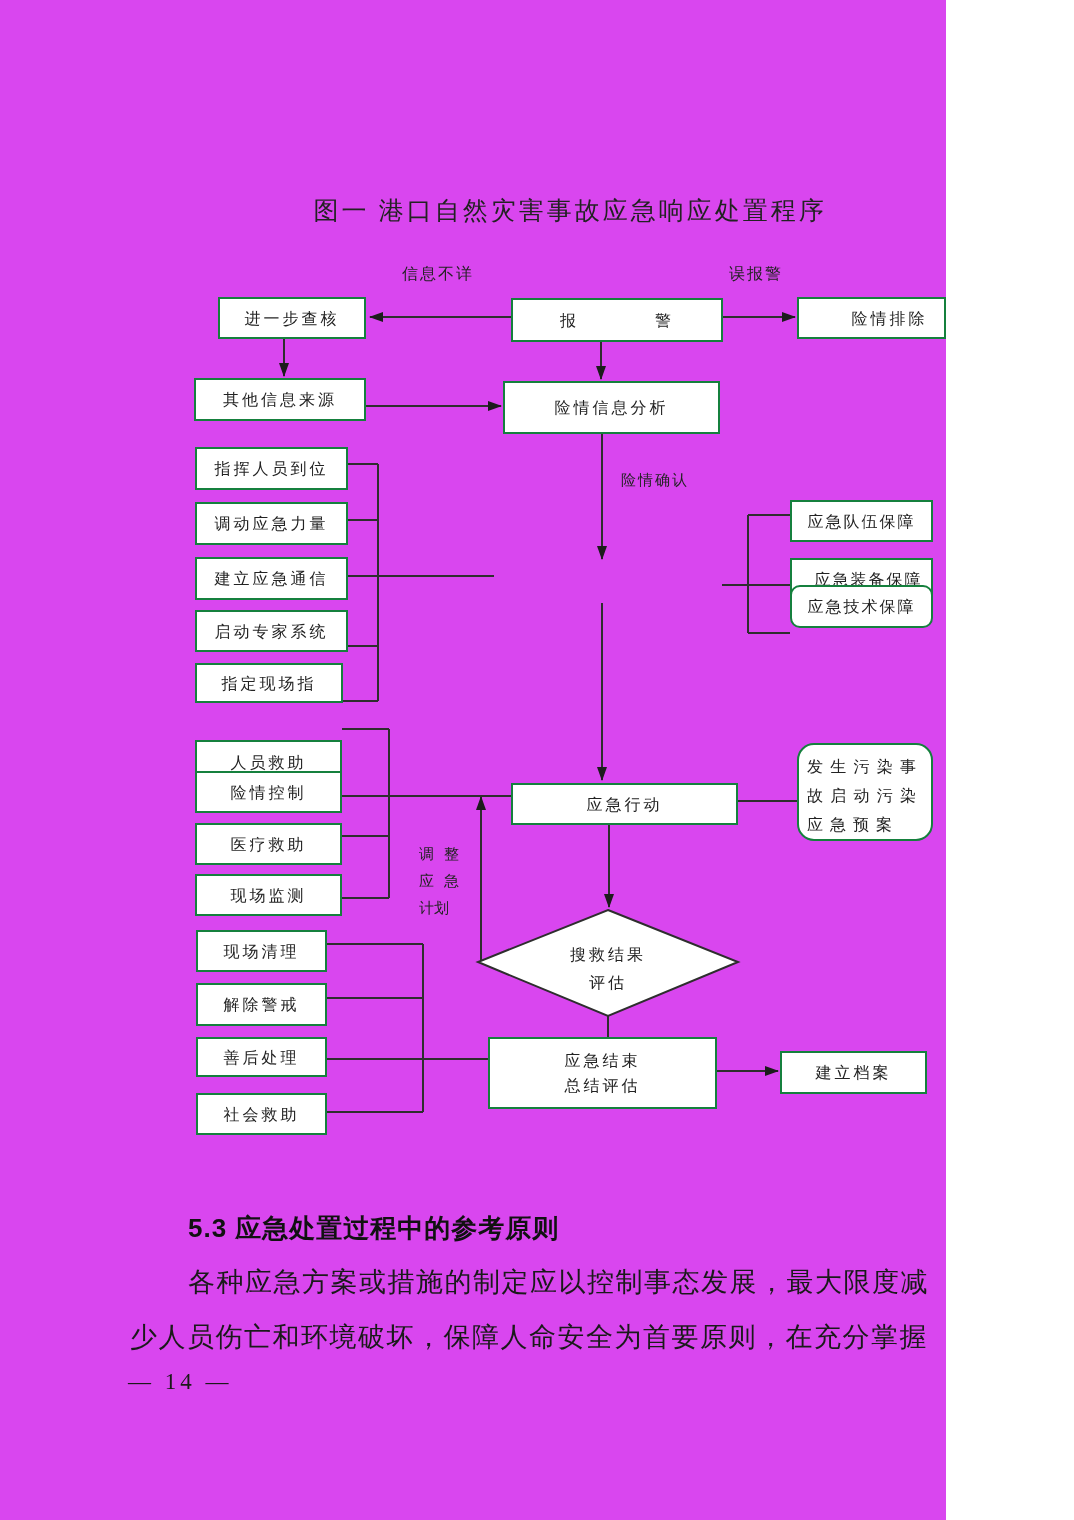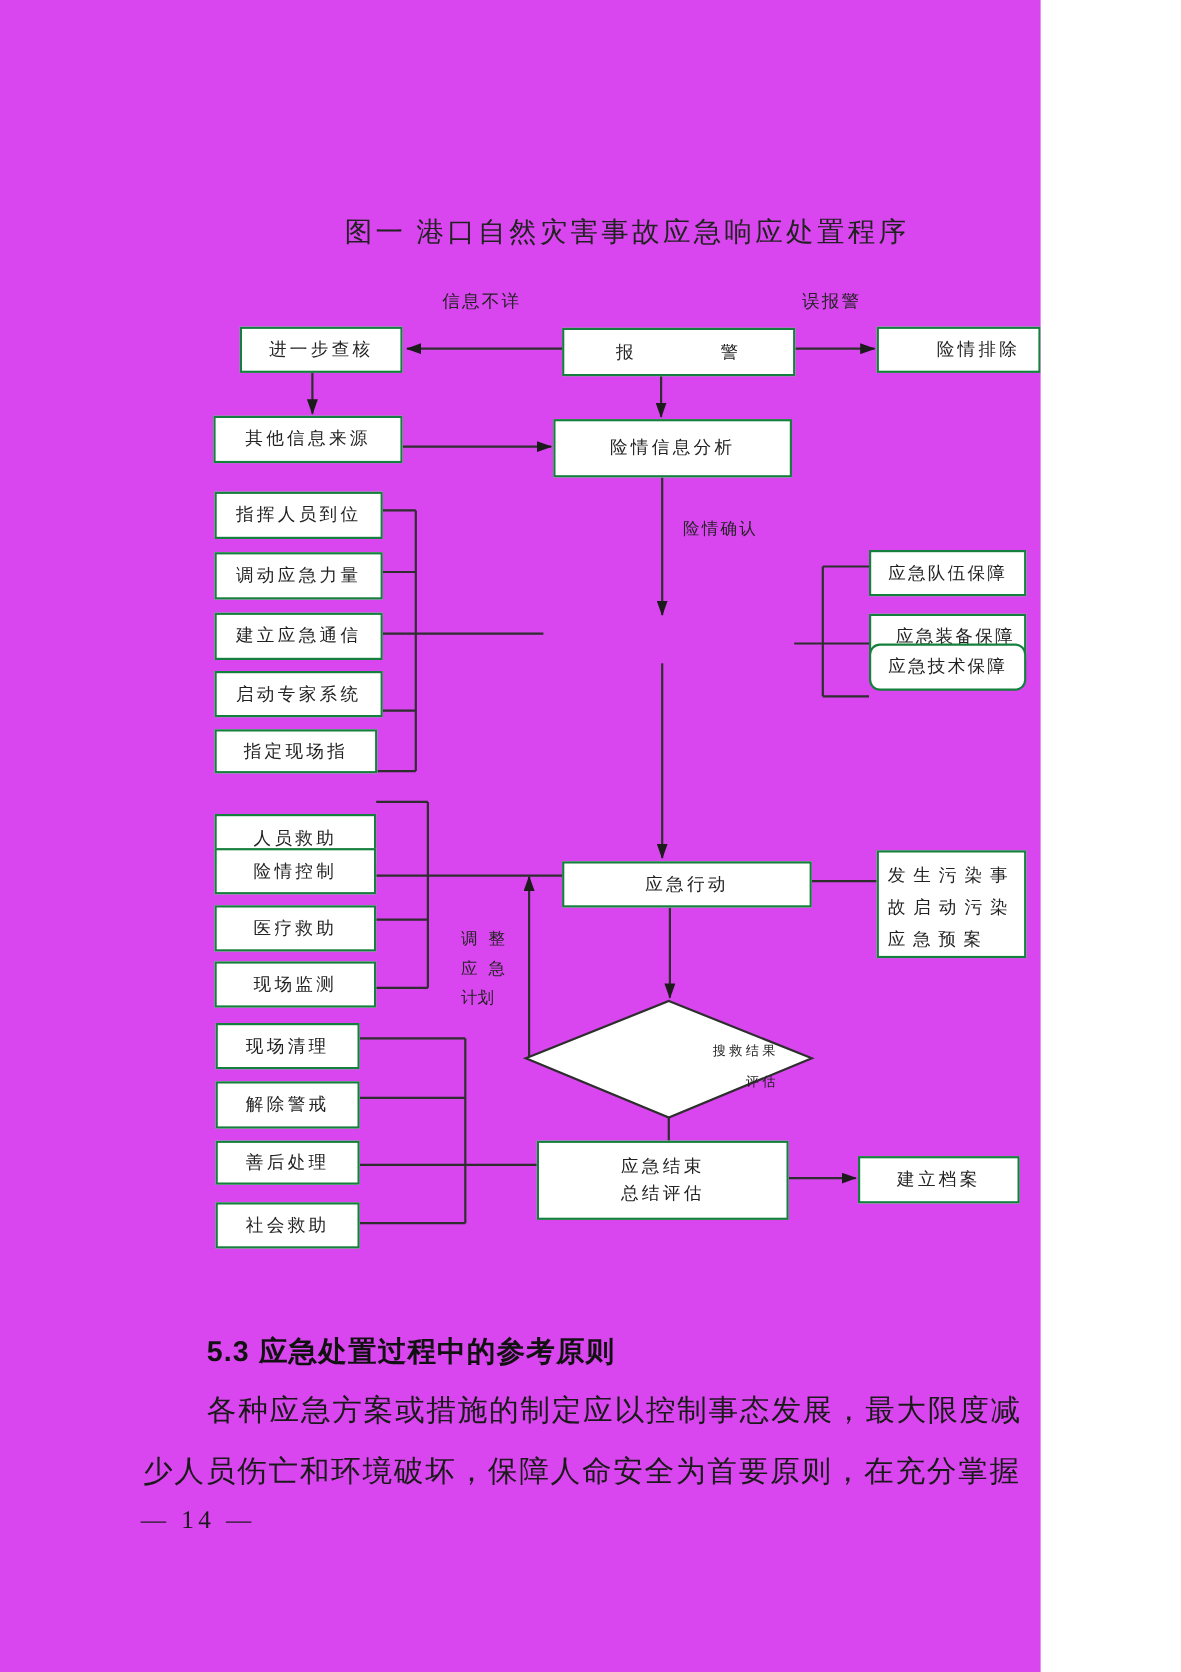--- a/index.html
+++ b/index.html
@@ -26,21 +26,21 @@
     display:block; text-align:justify; text-justify:inter-character;
     padding:7px 8px 0 8px; letter-spacing:7px; line-height:29px;
   }
   .node.two-line { line-height:25px; }
   .free-label {
     position:absolute; z-index:1; font-size:16px; letter-spacing:2px; color:#232323;
     white-space:pre-line;
   }
   .diamond-label {
     position:absolute; z-index:1; left:508px; top:941px; width:200px;
-    text-align:right; line-height:28px; font-size:12px; letter-spacing:3px;
+    text-align:center; line-height:28px; font-size:16px; letter-spacing:3px;
     white-space:pre-line; color:#232323;
   }
   .adjust-label {
     position:absolute; z-index:1; left:419px; top:841px; width:40px;
     font-size:15px; line-height:27px; text-align:justify; text-justify:inter-character;
     color:#232323;
   }
   .section-heading {
     position:absolute; left:188px; top:1211px; z-index:1;
     font-family:"Liberation Sans","DejaVu Sans",sans-serif;
@@ -114,21 +114,21 @@
   <div class="node" style="left:790px; top:500px; width:143px; height:42px; letter-spacing:2px;">应急队伍保障</div>
   <div class="node" style="left:790px; top:558px; width:143px; height:42px; letter-spacing:2px;padding-left:14px;">应急装备保障</div>
   <div class="node" style="left:790px; top:585px; width:143px; height:43px; letter-spacing:2px;border-radius:10px;">应急技术保障</div>
 
   <div class="node" style="left:195px; top:740px; width:147px; height:45px;">人员救助</div>
   <div class="node" style="left:195px; top:771px; width:147px; height:42px;">险情控制</div>
   <div class="node" style="left:195px; top:823px; width:147px; height:42px;">医疗救助</div>
   <div class="node" style="left:195px; top:874px; width:147px; height:42px;">现场监测</div>
 
   <div class="node" style="left:511px; top:783px; width:227px; height:42px;">应急行动</div>
-  <div class="node pollution" style="left:797px; top:773px; width:136px; height:98px;">发生污染事故启动污染应急预案</div>
+  <div class="node pollution" style="left:797px; top:743px; width:136px; height:98px;border-radius:17px;">发生污染事故启动污染应急预案</div>
 
   <div class="diamond-label">搜救结果
 评估</div>
 
   <div class="node" style="left:196px; top:930px; width:131px; height:42px;">现场清理</div>
   <div class="node" style="left:196px; top:983px; width:131px; height:43px;">解除警戒</div>
   <div class="node" style="left:196px; top:1037px; width:131px; height:40px;">善后处理</div>
   <div class="node" style="left:196px; top:1093px; width:131px; height:42px;">社会救助</div>
 
   <div class="node two-line" style="left:488px; top:1037px; width:229px; height:72px;">应急结束

